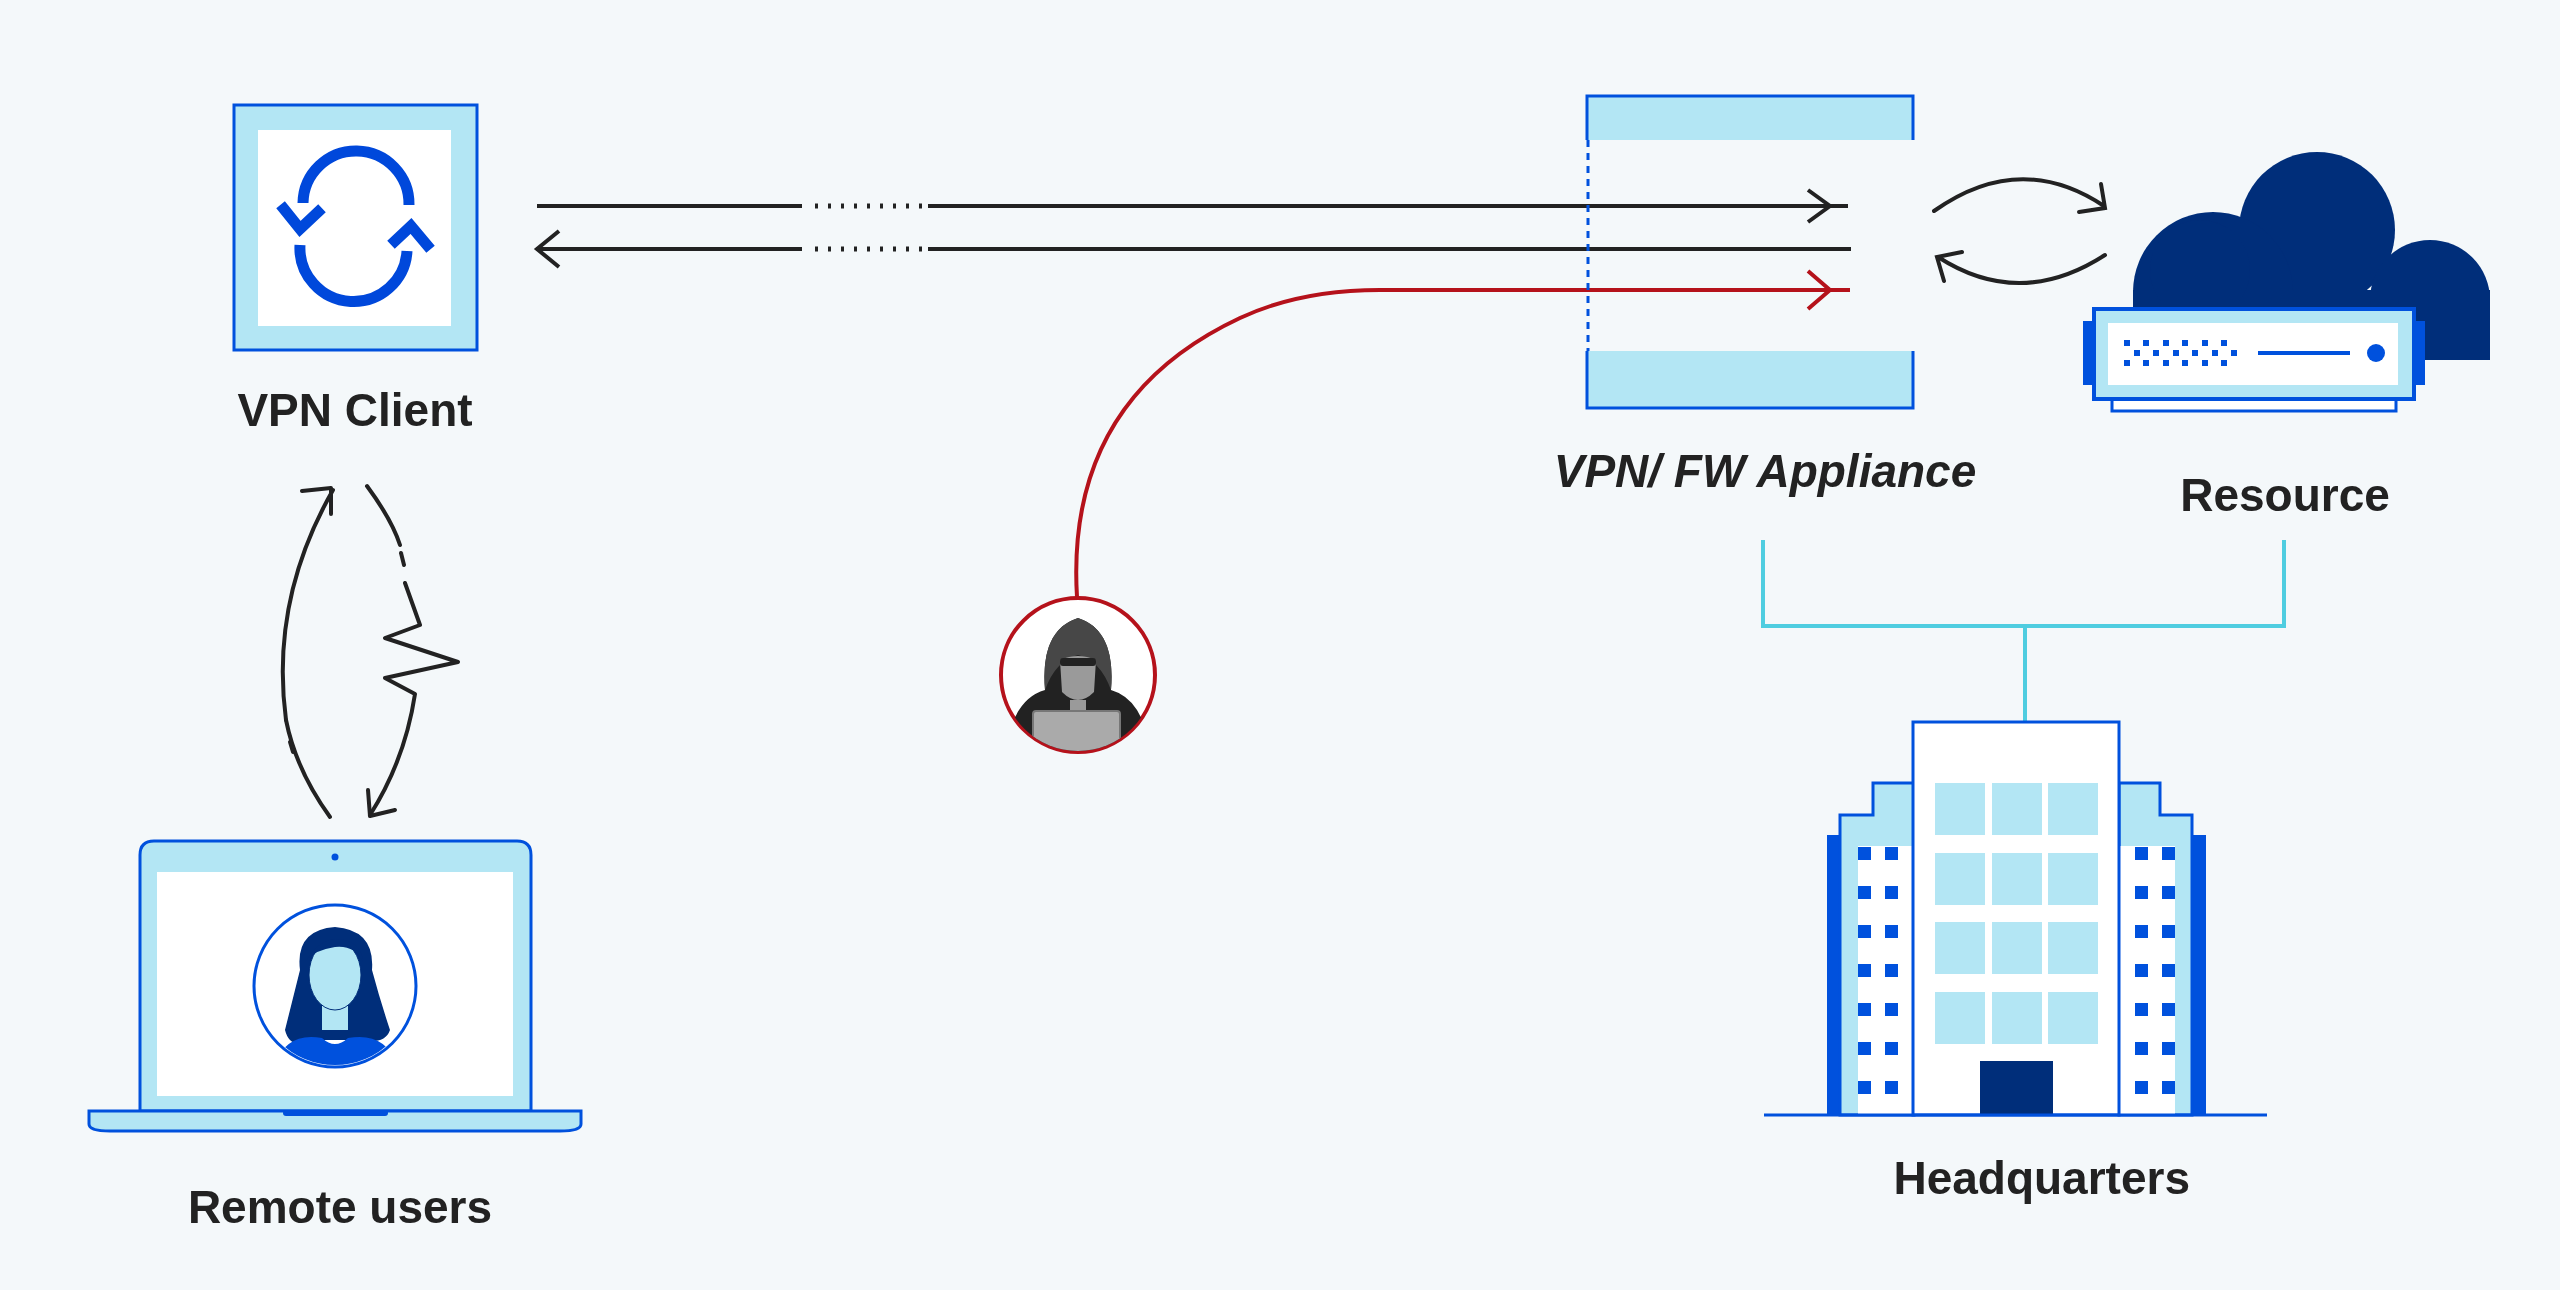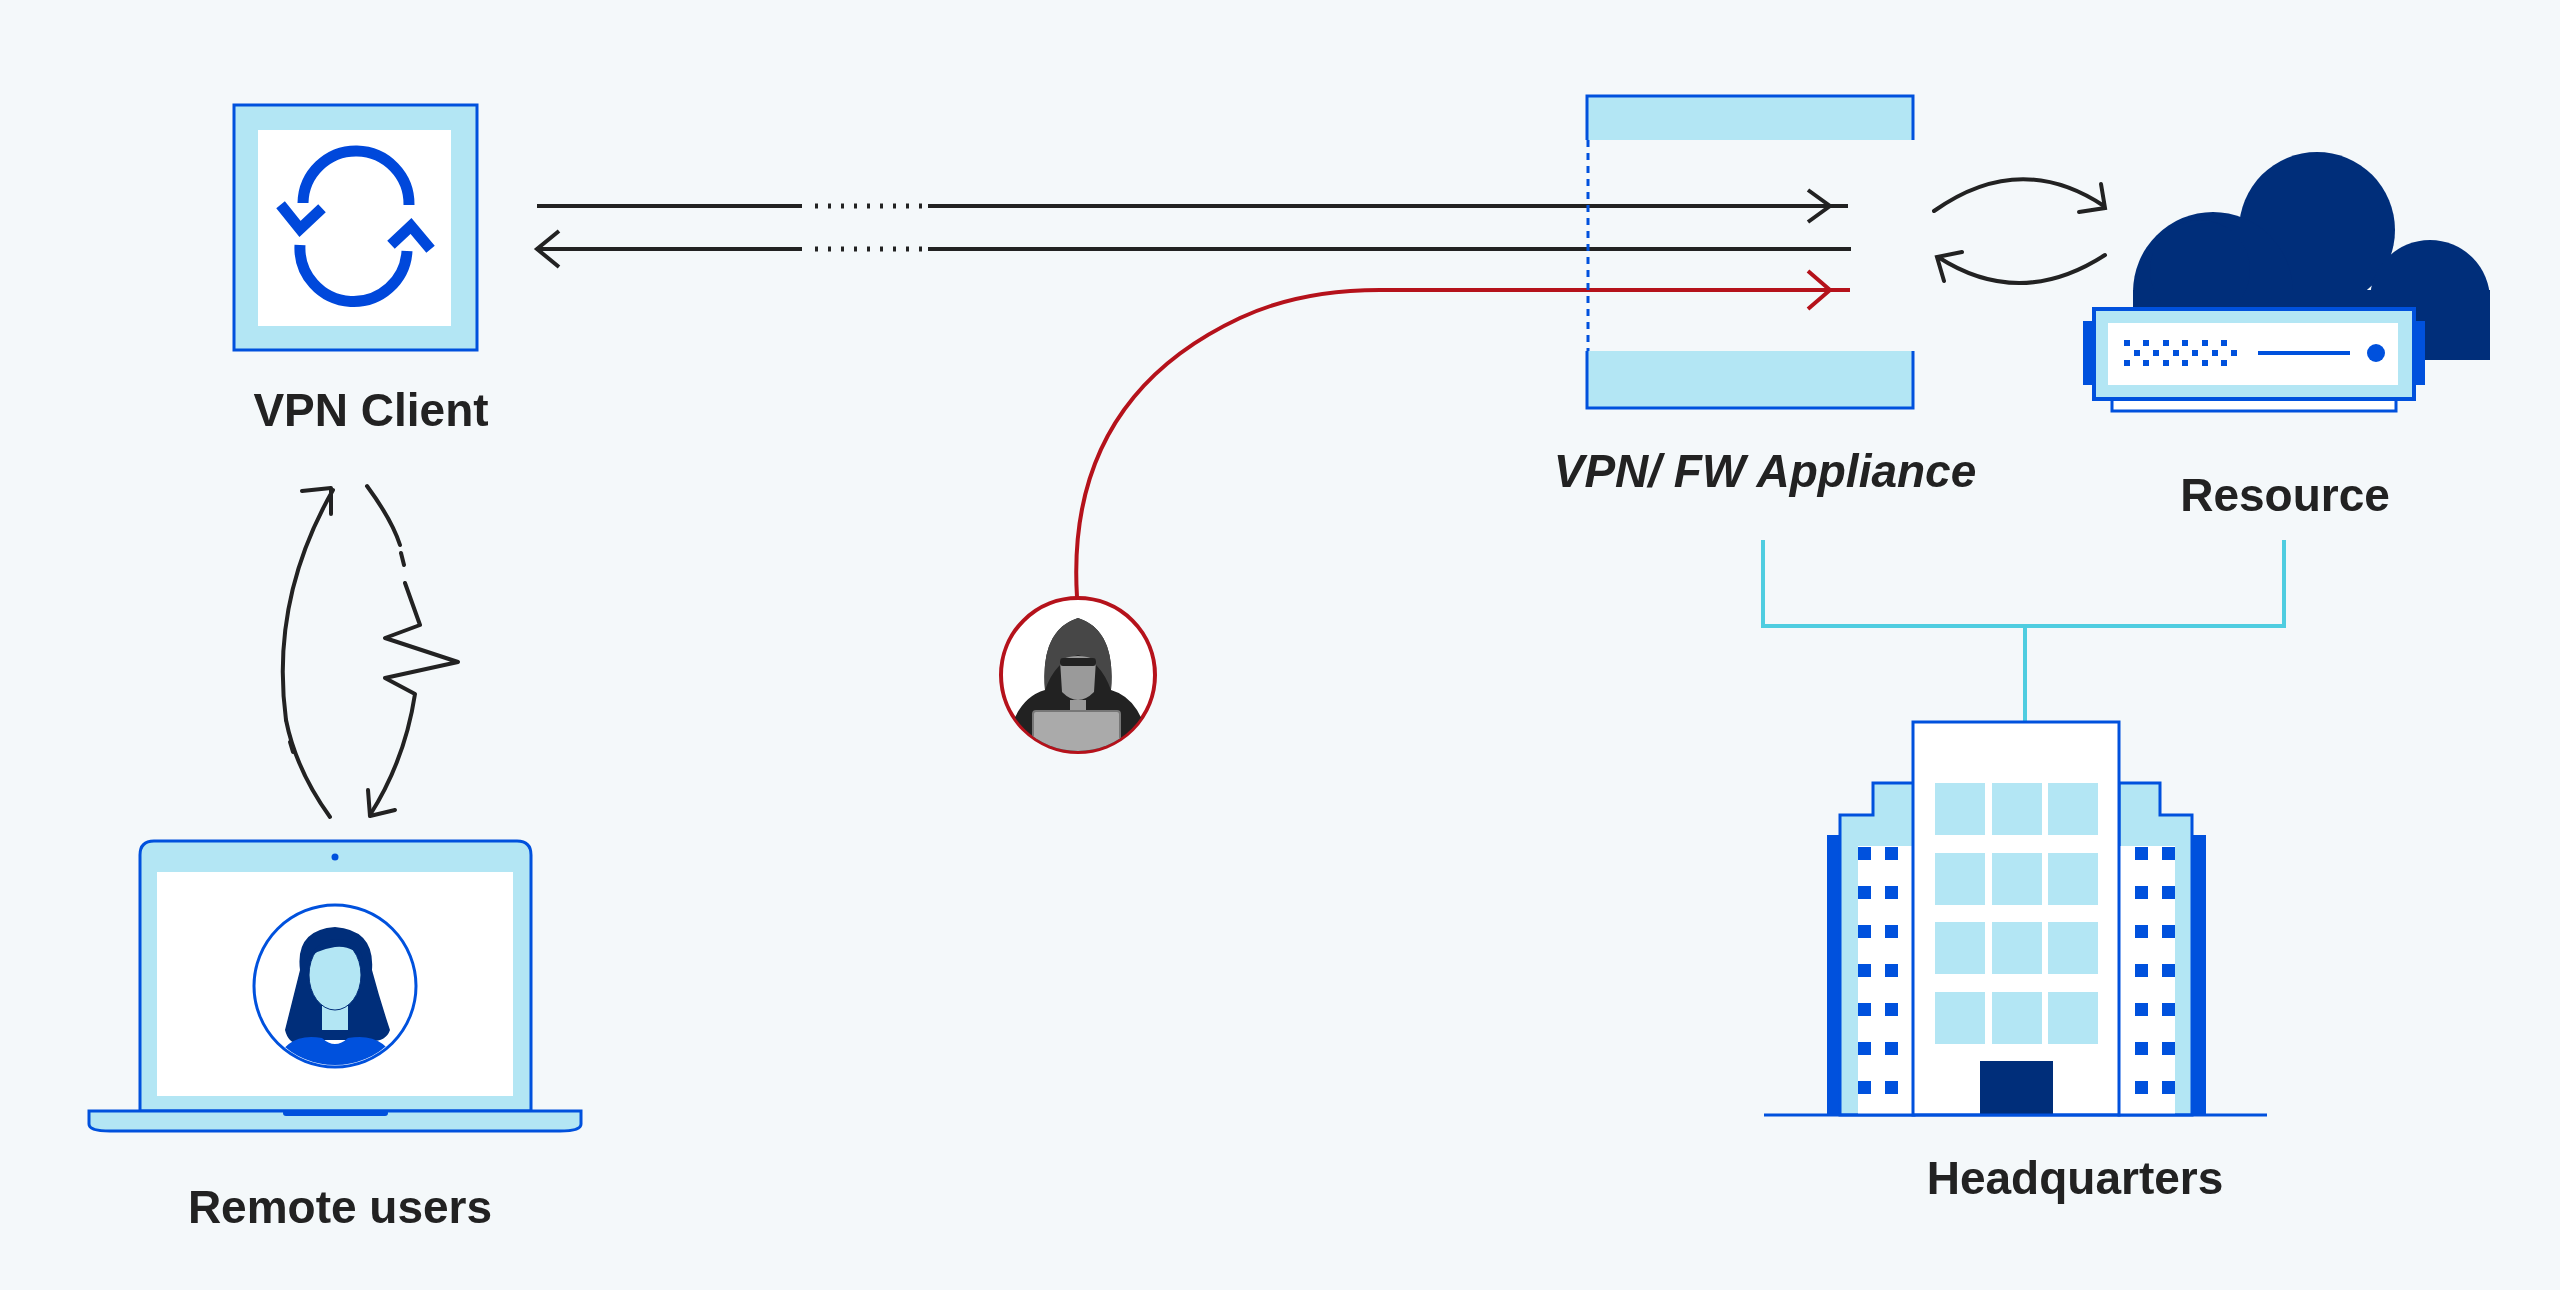--- a/index.html
+++ b/index.html
@@ -202,17 +202,17 @@
       <path d="M 1005 760 Q 1010 700 1045 690 Q 1040 630 1078 618 Q 1116 630 1111 690 Q 1146 700 1151 760 Z" fill="#222222"></path>
       <path d="M 1045 690 Q 1040 630 1078 618 Q 1116 630 1111 690 Q 1100 660 1078 655 Q 1056 660 1045 690 Z" fill="#474747"></path>
       <path d="M 1060 660 Q 1078 652 1096 660 L 1094 692 Q 1078 708 1062 692 Z" fill="#9a9a9a"></path>
       <rect x="1070" y="700" width="16" height="14" fill="#9a9a9a"></rect>
       <rect x="1060" y="658" width="36" height="8" rx="3" fill="#222222"></rect>
       <rect x="1033" y="711" width="87" height="45" rx="3" fill="#aaaaaa" stroke="#777777" stroke-width="2"></rect>
     </g>
   </g>
 </svg>
 
-<div class="label" style="left:216px; top:387px; width:310px;text-align:center;">VPN Client</div>
+<div class="label" style="left:200px; top:387px; width:310px;text-align:center;">VPN Client</div>
 <div class="label" style="left:160px; top:1184px; width:360px;">Remote users</div>
 <div class="label" style="left:1510px; top:448px; width:510px;font-style:italic;">VPN/ FW Appliance</div>
 <div class="label" style="left:2135px; top:472px; width:300px;">Resource</div>
-<div class="label" style="left:1875px; top:1155px; width:400px;">Headquarters</div>
+<div class="label" style="left:1790px; top:1155px; width:400px;text-align:right;">Headquarters</div>
 
 </body></html>

